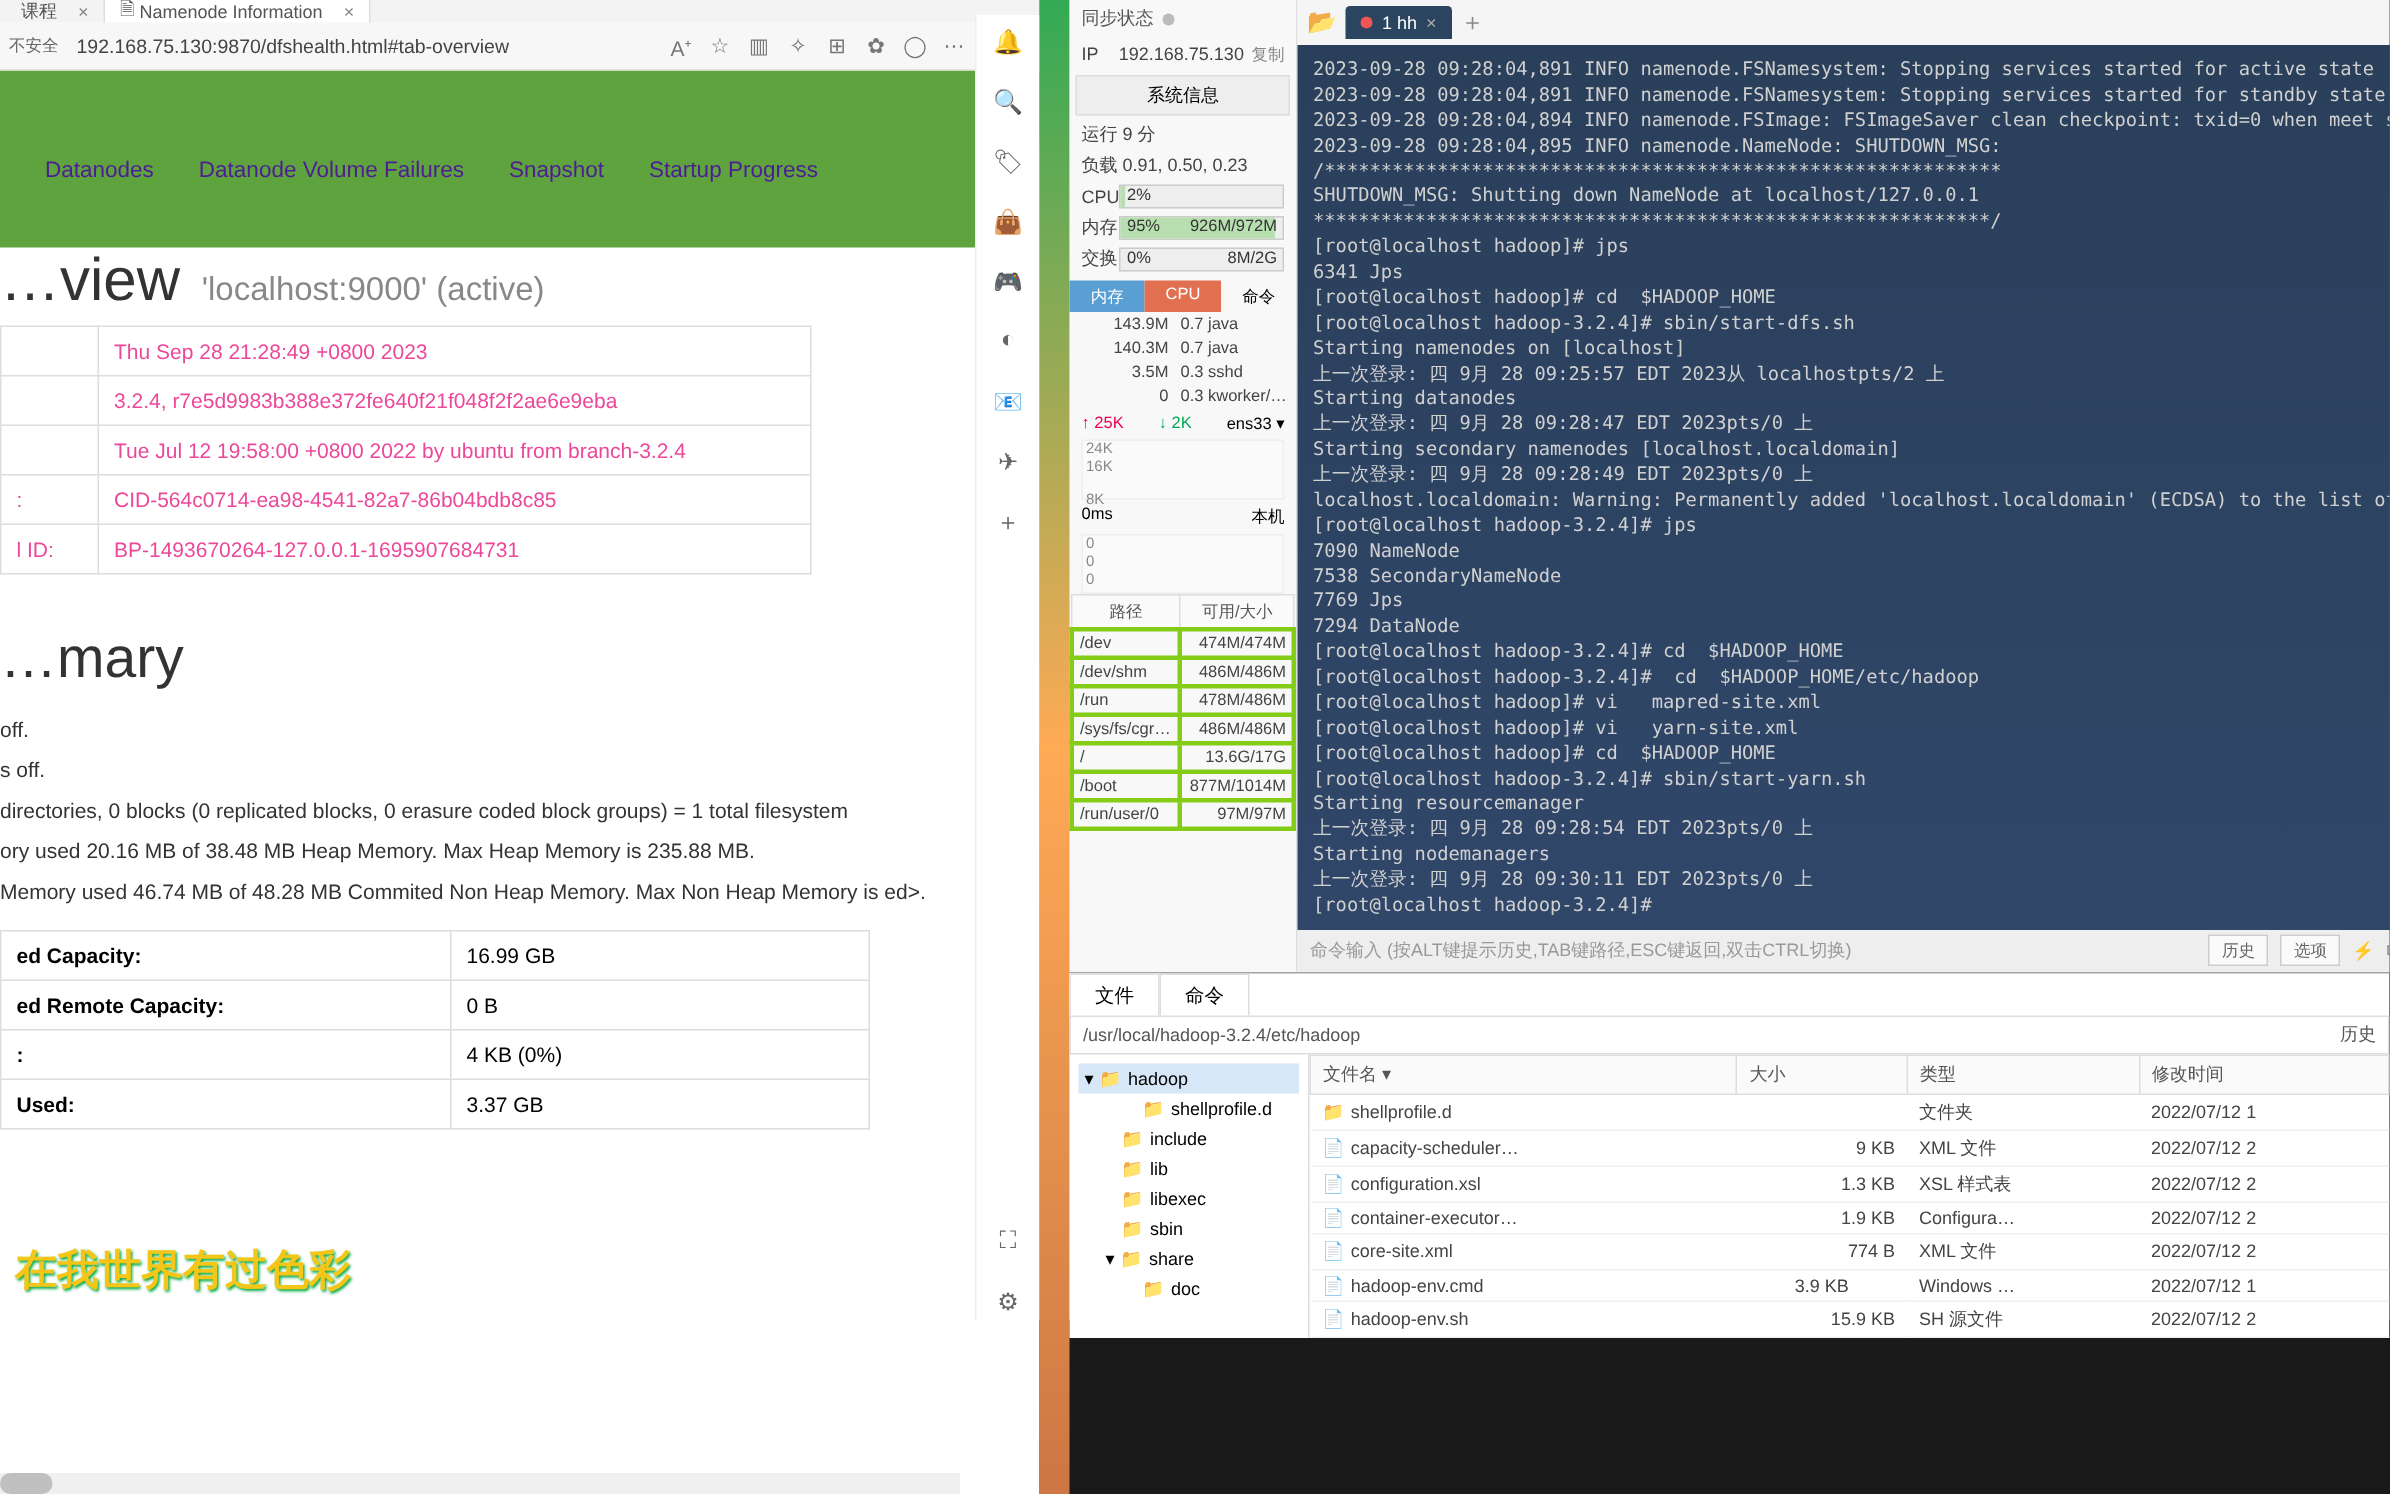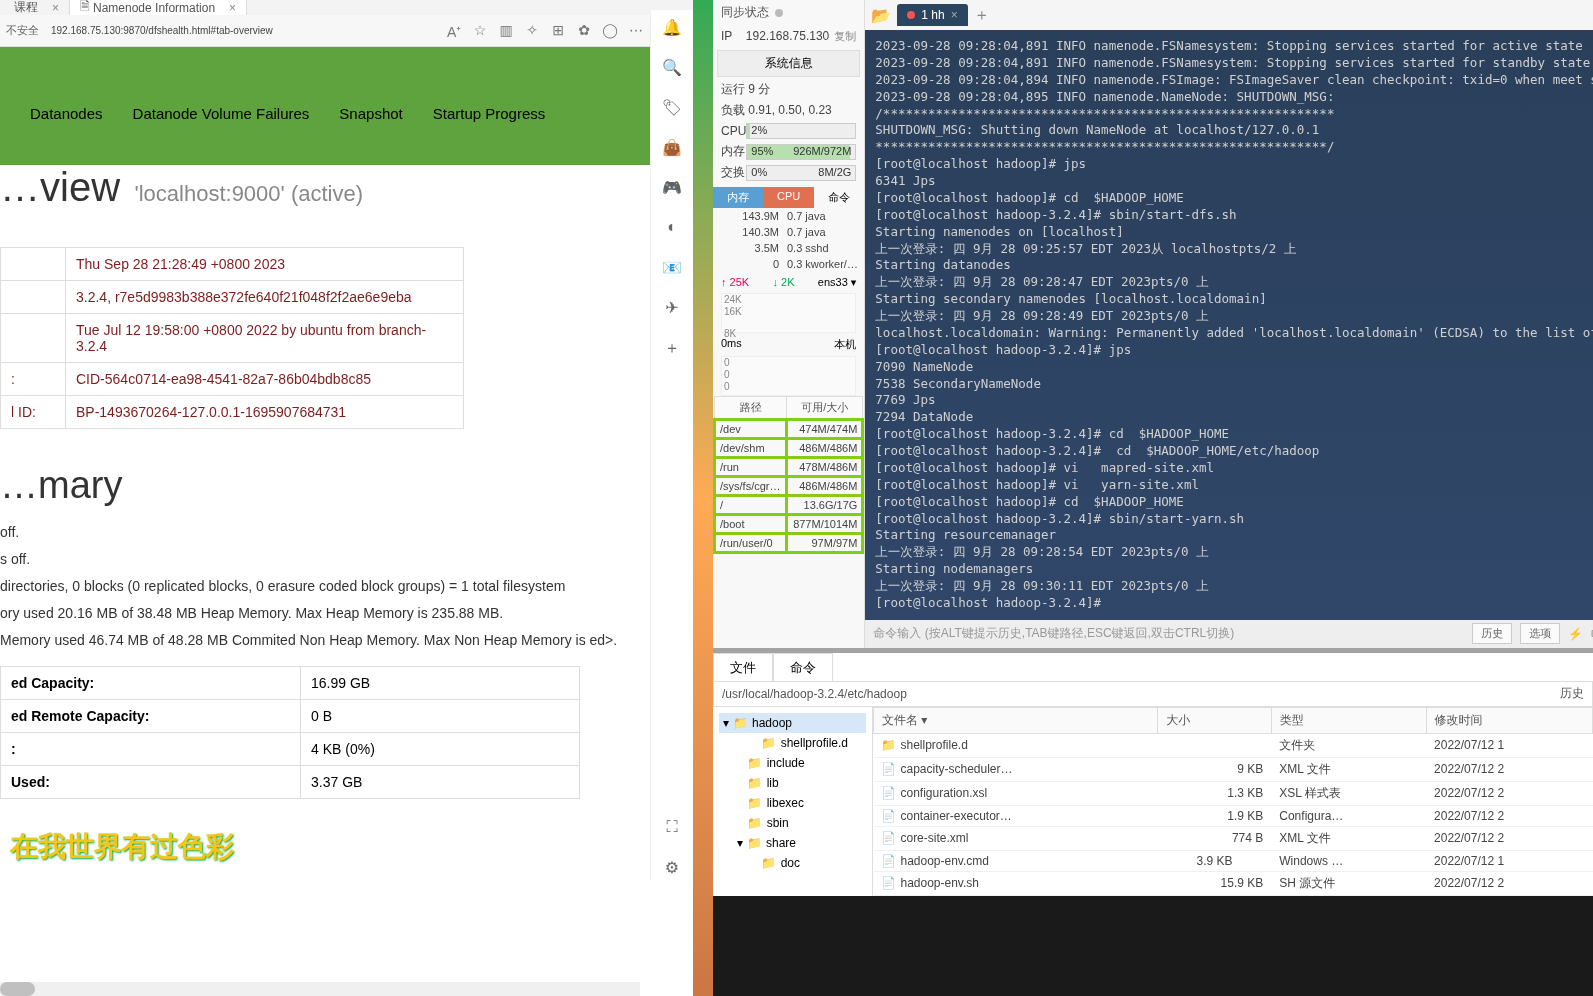--- a/index.html
+++ b/index.html
@@ -6,28 +6,28 @@
 body{width:1593px;height:996px;overflow:hidden;background:#1a1a1a;position:relative}
 
 
 .browser{position:absolute;left:0;top:0;width:693px;height:996px;background:#fff;display:flex;flex-direction:column}
 .tabs{height:15px;background:#f3f3f3;display:flex;align-items:center;padding:0 4px;font-size:12px;color:#555}
 .tab{display:flex;align-items:center;padding:2px 10px;border-right:1px solid #ddd}
 .tab .x{margin-left:14px;color:#888;cursor:pointer}
 .tab.active{background:#fff}
 .addr{height:32px;display:flex;align-items:center;padding:0 6px;background:#f7f7f7;border-bottom:1px solid #e0e0e0;gap:8px}
 .addr .lock{color:#666;font-size:11px}
-.addr .url{flex:1;color:#444;font-size:10px;padding:2px 4px}
+.addr .url{flex:1;color:#444;font-size:13px;padding:2px 4px}
 .addr .ic{width:18px;height:18px;color:#777;font-size:14px;text-align:center;cursor:pointer}
 .page{flex:1;overflow:hidden;position:relative}
-.greenbar{background:#5fa33e;color:#000000;height:118px;padding-top:58px;display:flex;gap:30px;padding-left:30px;font-size:15px}
+.greenbar{background:#5fa33e;color:#4c1d95;height:118px;padding-top:58px;display:flex;gap:30px;padding-left:30px;font-size:15px}
 .greenbar span{cursor:pointer}
 .ov-title{font-size:40px;color:#333;margin:60px 0 0 0}
 .ov-sub{font-size:22px;color:#888;margin-left:10px}
-.tbl{width:464px;border-collapse:collapse;margin-top:37px;font-size:14px;color:#7f1d1d}
+.tbl{width:541px;border-collapse:collapse;margin-top:7px;font-size:14px;color:#ec4899}
 .tbl td{border:1px solid #ddd;padding:8px 10px}
 .tbl td:first-child{font-weight:500;width:65px}
 .h2{font-size:38px;color:#333;margin-top:35px;margin-bottom:15px}
 .txt{font-size:14px;color:#333;margin:6px 0;line-height:1.5}
 .captbl{width:580px;border-collapse:collapse;margin-top:15px;font-size:14px}
 .captbl td{border:1px solid #ddd;padding:8px 10px}
 .captbl td:first-child{font-weight:600;width:300px}
 .overlay-text{position:absolute;bottom:130px;left:10px;font-size:28px;font-weight:bold;color:#f5c518;text-shadow:1px 1px 2px #0a4}
 .scroll-y{position:absolute;right:0;top:47px;width:14px;height:400px;background:#f0f0f0}
 .scroll-y .thumb{background:#c0c0c0;width:100%;height:240px;border-radius:7px}
@@ -79,21 +79,21 @@
 .fold-ic{color:#4a90d9;font-size:16px;cursor:pointer}
 .ttab{background:#2b4560;color:#fff;padding:4px 10px;font-size:12px;border-radius:3px 3px 0 0;display:flex;align-items:center;gap:6px}
 .ttab .r{width:8px;height:8px;border-radius:50%;background:#e55}
 .ttab .x{color:#aaa;cursor:pointer}
 .term{flex:1;background:linear-gradient(180deg,#2a3f5a 0%,#30476a 100%);color:#d0d0d0;font-family:Consolas,monospace;font-size:12.5px;padding:8px 10px;line-height:1.35;overflow:hidden;white-space:pre}
 .cmdbar{height:28px;background:#eee;display:flex;align-items:center;padding:0 8px;font-size:12px;color:#666;gap:8px}
 .cmdbar .hint{flex:1;color:#999}
 .cmdbar .btn{padding:2px 8px;border:1px solid #ccc;background:#fafafa;cursor:pointer;font-size:11px}
 .cmdbar .pow{color:#ec5}
 
-.fs-bot{flex:1;display:flex;flex-direction:column;border-top:5px solid #a3a3a3;background:#fff}
+.fs-bot{flex:1;display:flex;flex-direction:column;border-top:1px solid #a3a3a3;background:#fff}
 .fbtabs{display:flex;height:28px}
 .fbtabs div{padding:5px 16px;font-size:13px;cursor:pointer;border:1px solid #ddd;border-bottom:none}
 .fbtabs .act{background:#fff;font-weight:500}
 .fpath{height:26px;display:flex;align-items:center;padding:0 8px;font-size:12px;color:#555;border:1px solid #ddd;justify-content:space-between}
 .fbody{flex:1;display:flex}
 .ftree{width:160px;border-right:1px solid #ddd;font-size:12px;padding:6px}
 .ftree .nd{padding:3px 4px;display:flex;align-items:center;gap:4px;cursor:pointer}
 .ftree .fd{color:#e8b030}
 .ftree .ind1{margin-left:14px}
 .ftree .ind2{margin-left:28px}

